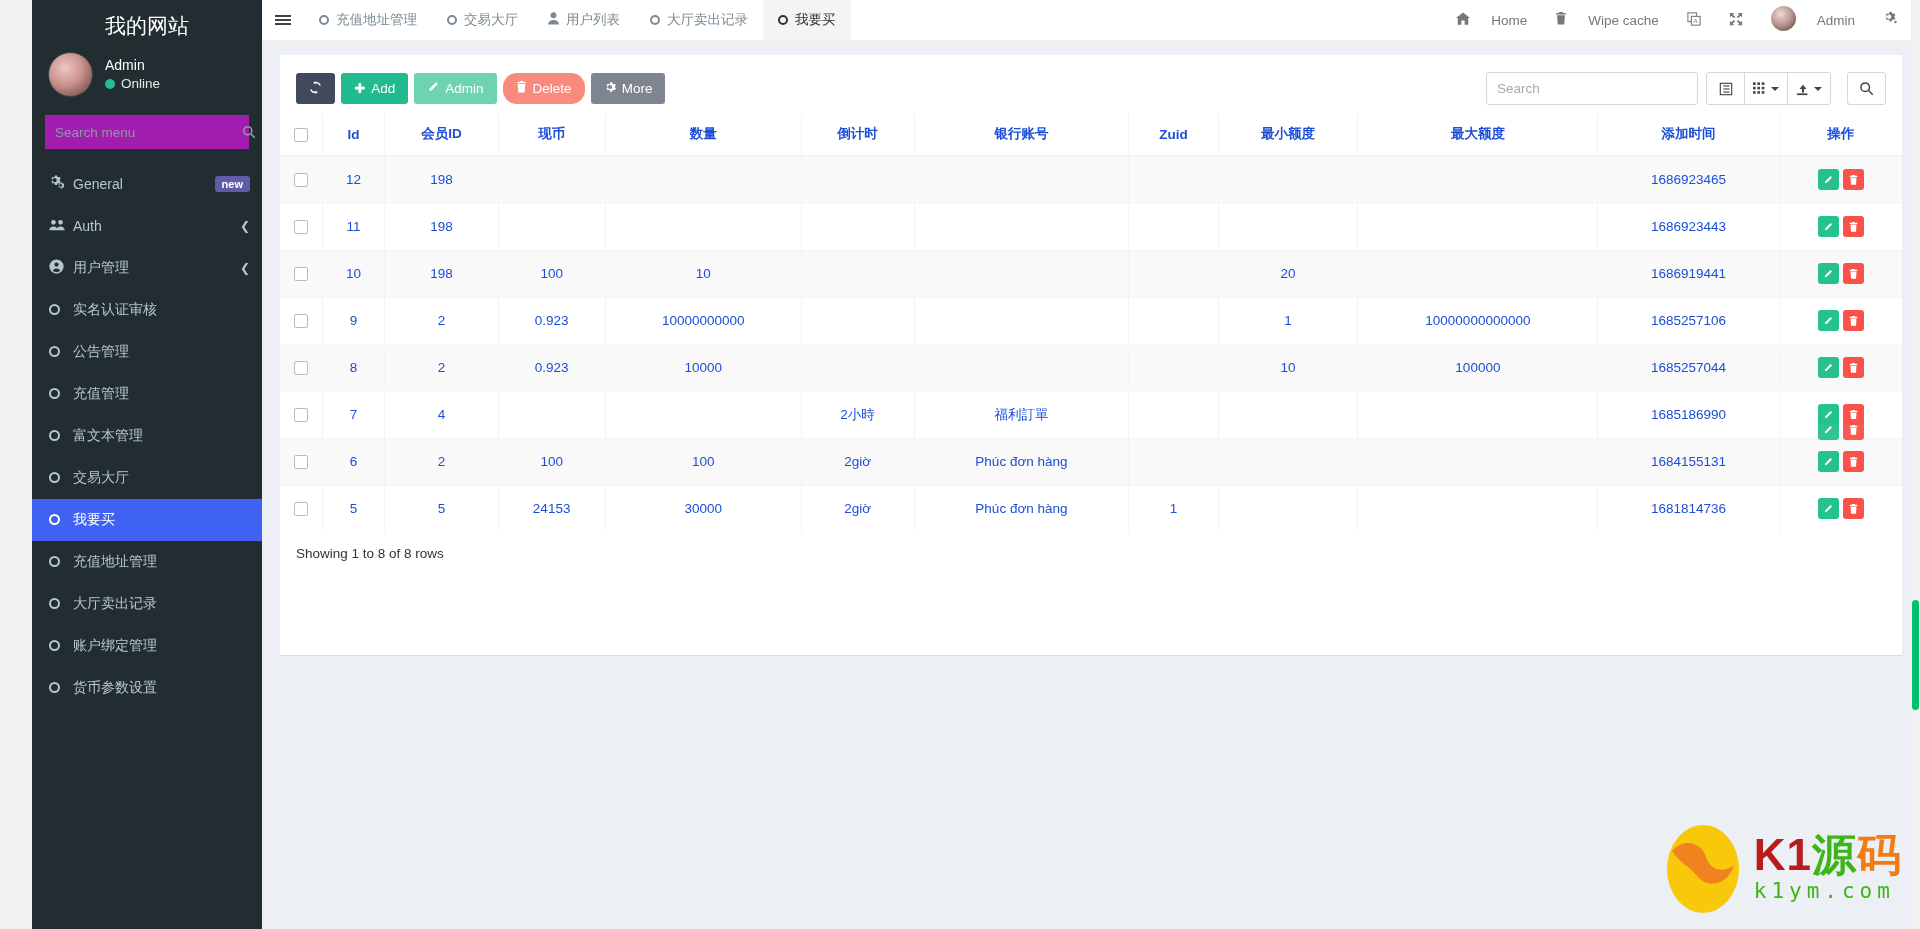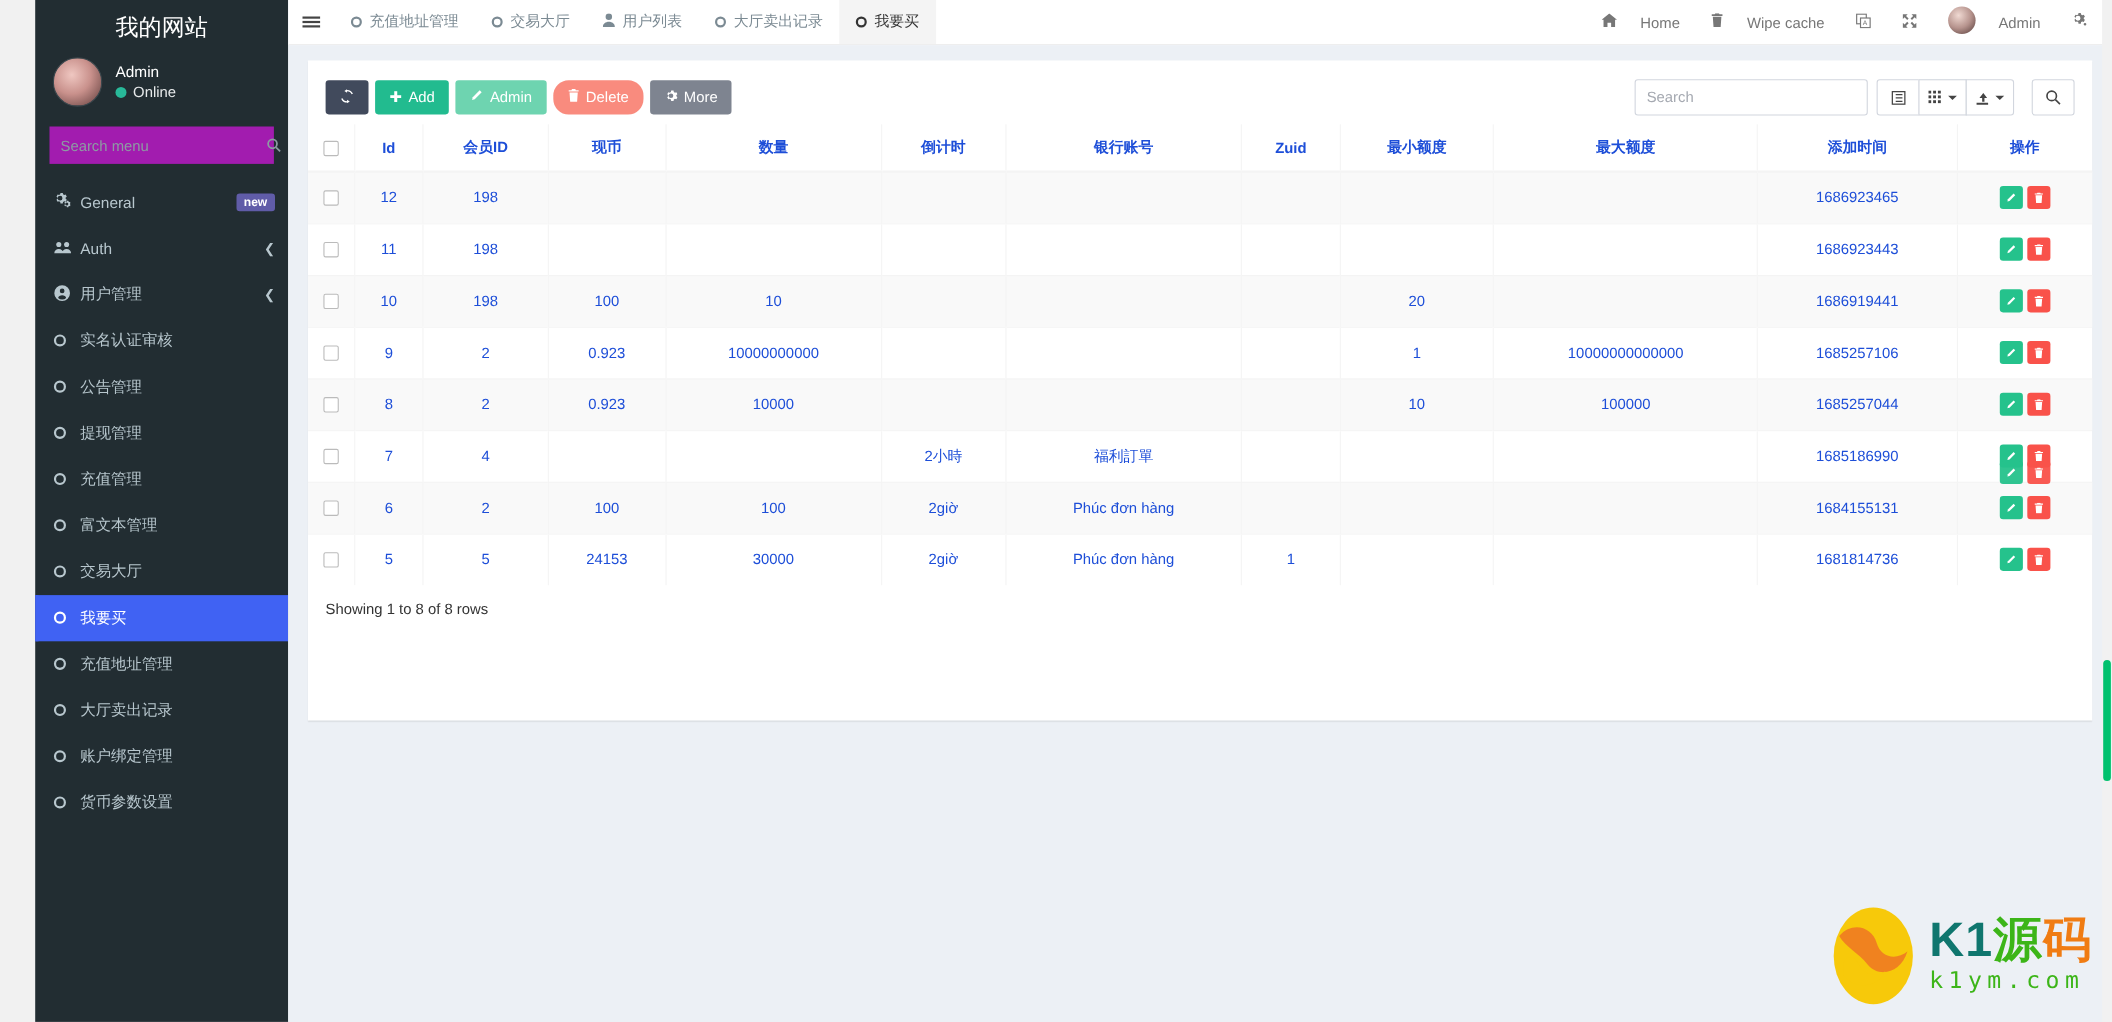--- a/index.html
+++ b/index.html
@@ -206,21 +206,21 @@
   .showing { padding: 14px 16px 22px 16px; font-size: 13.5px; color: #333; }
 
   
   #watermark {
     position: absolute; right: 18px; bottom: 12px;
     display: flex; align-items: center; gap: 10px;
     user-select: none;
   }
   .wm-text { line-height: 1; }
   .wm-top { font-size: 44px; font-weight: bold; letter-spacing: 1px; }
-  .wm-k1 { color: #0f766e; }
+  .wm-k1 { color: #b91c1c; }
   .wm-cn1 { color: #3cb518; }
   .wm-cn2 { color: #f07c13; }
   .wm-bottom { font-size: 21px; color: #3cb518; letter-spacing: 5px; font-family: "DejaVu Sans Mono", monospace; margin-top: 4px; }
 
   
   #vscroll {
     position: absolute; right: 0; top: 0; width: 9px; height: 929px; background: #f1f1f1;
   }
   #vthumb {
     position: absolute; right: 1px; top: 600px; width: 7px; height: 110px;
@@ -290,26 +290,20 @@
           <span class="mi-icon">
             <span><span class="ring"></span></span>
           </span>
           <span class="mi-label">实名认证审核</span>
         </div>
         <div class="menu-item">
           <span class="mi-icon">
             <span><span class="ring"></span></span>
           </span>
           <span class="mi-label">公告管理</span>
-        </div>
-        <div class="menu-item">
-          <span class="mi-icon">
-            <span><span class="ring"></span></span>
-          </span>
-          <span class="mi-label">提现管理</span>
         </div>
         <div class="menu-item">
           <span class="mi-icon">
             <span><span class="ring"></span></span>
           </span>
           <span class="mi-label">充值管理</span>
         </div>
         <div class="menu-item">
           <span class="mi-icon">
             <span><span class="ring"></span></span>

